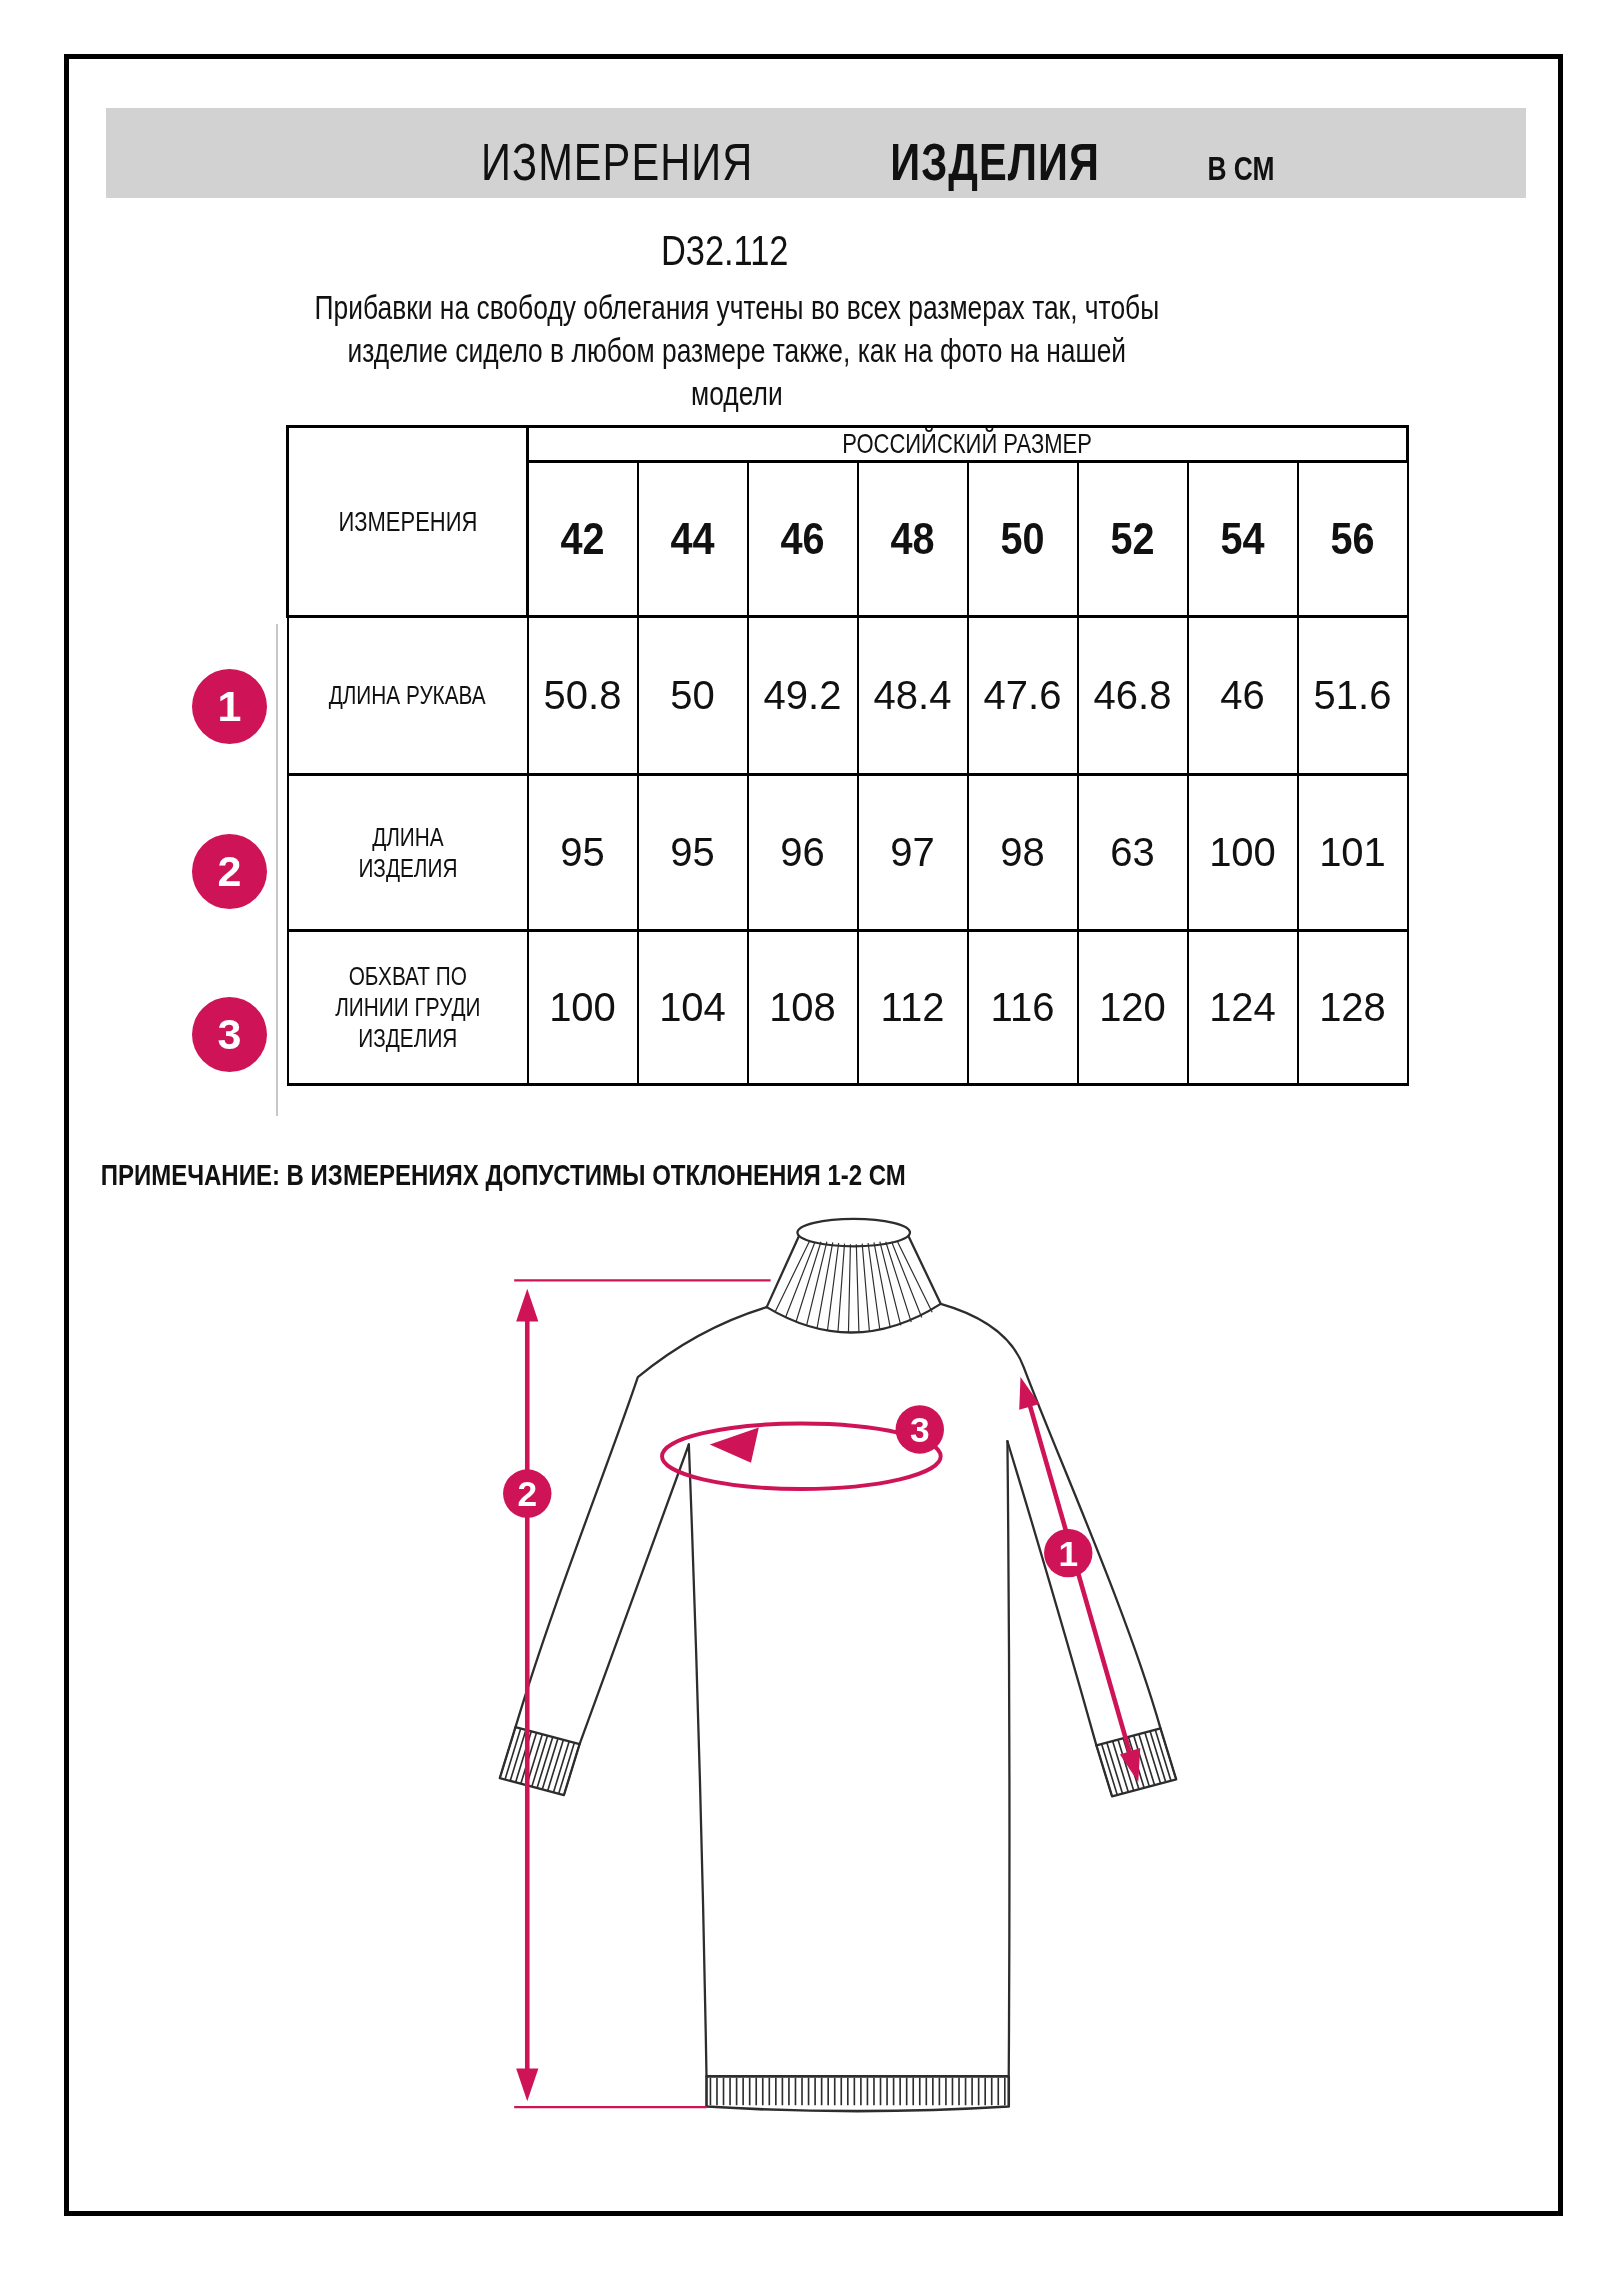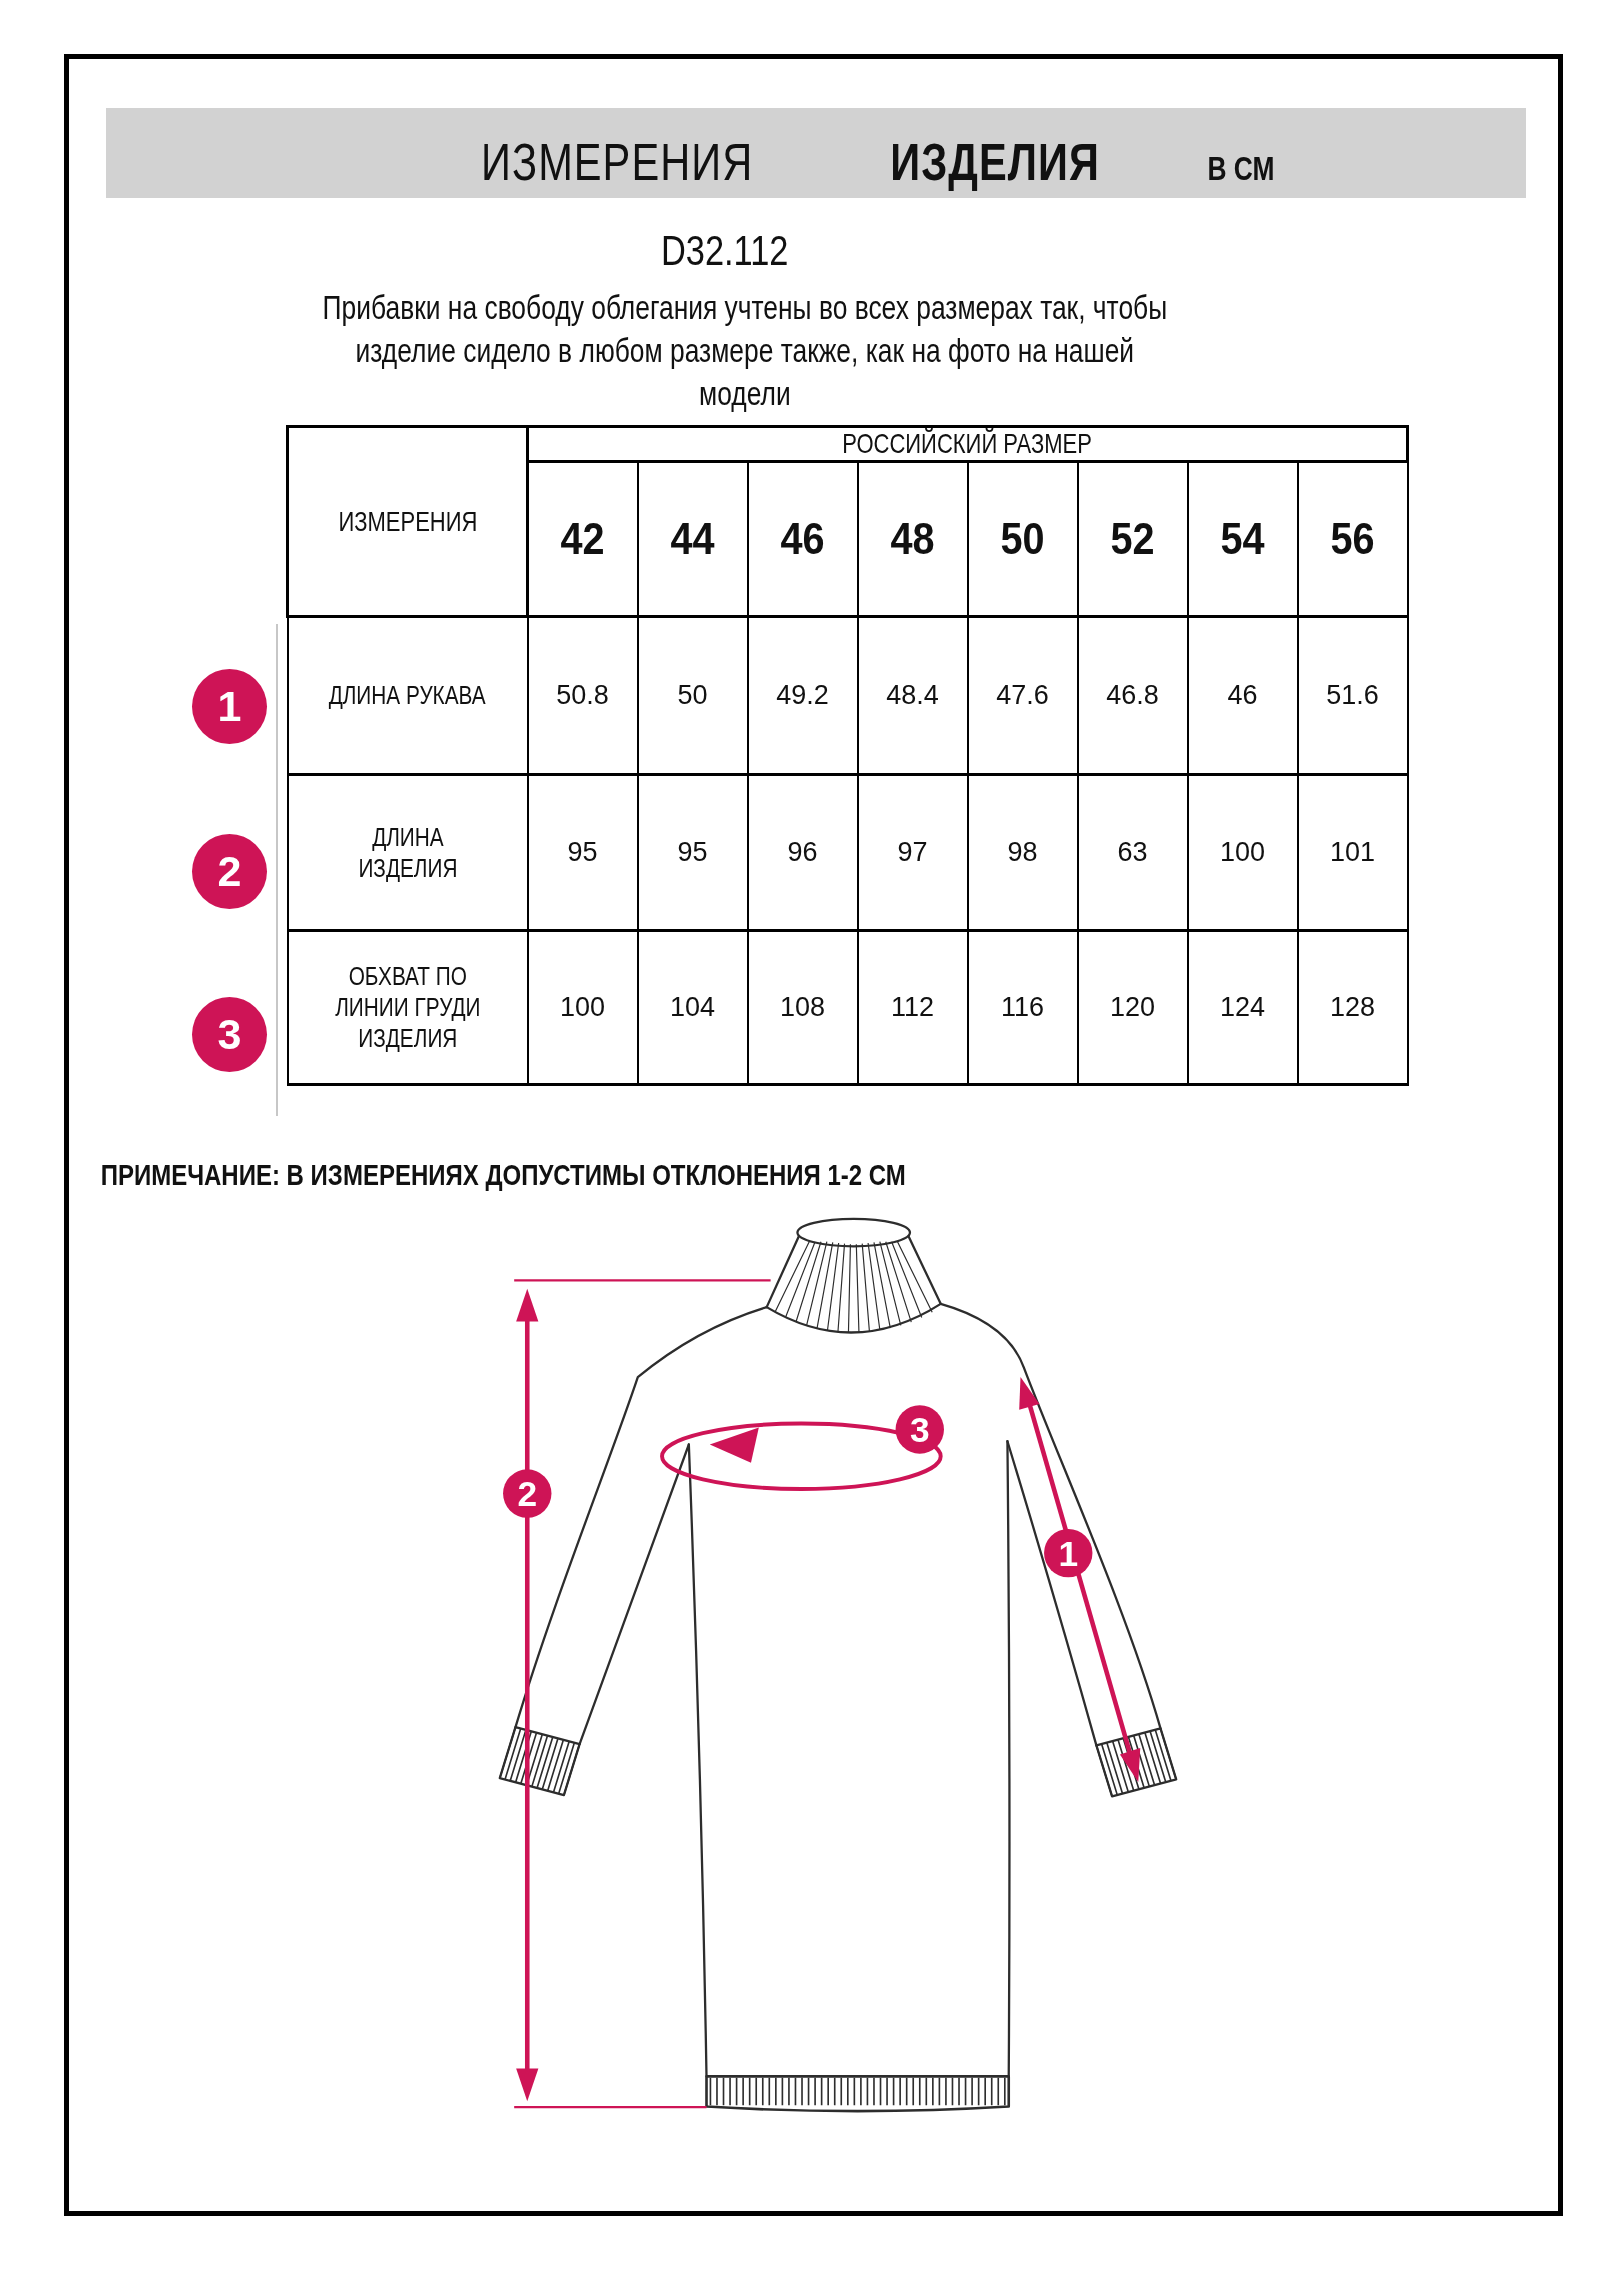--- a/index.html
+++ b/index.html
@@ -7,36 +7,36 @@
   .abs{position:absolute;}
   
   .frame{left:64px;top:54px;width:1499px;height:2162px;border:5.9px solid #000;box-sizing:border-box;}
   
   .band{left:106px;top:108px;width:1420px;height:90px;background:#d2d2d2;display:flex;align-items:baseline;justify-content:center;padding-left:98px;box-sizing:border-box;padding-top:23.6px;}
   .cond{display:inline-block;transform:scaleX(0.8);transform-origin:center;white-space:pre-line;}
   .t1{font-size:52px;font-weight:400;letter-spacing:1.3px;}
   .t2{font-size:52px;font-weight:700;margin-left:77px;letter-spacing:1.3px;}
   .t3{font-size:33px;font-weight:700;margin-left:73px;}
   .model{left:0;top:226px;width:1450px;text-align:center;font-size:43px;font-weight:400;}
-  .desc{left:16px;top:287px;width:1458px;text-align:center;font-size:33px;line-height:1.3;}
+  .desc{left:8px;top:287px;width:1458px;text-align:center;font-size:33px;line-height:1.3;}
   
   .sizetable{left:286px;top:425px;border-collapse:collapse;table-layout:fixed;}
   .sizetable td{border:2px solid #000;border-top-width:3.9px;border-bottom-width:3.9px;text-align:center;vertical-align:middle;padding:0;}
   .sizetable .outer{border-width:3.3px;}
   .c-label{width:240px;}
   .c-size{width:110px;}
   .r-group{height:29px;}
   .r-sizes{height:155px;}
   .r-data1{height:158px;}
   .r-data2{height:156px;}
   .r-data3{height:154px;}
   .hdr{font-size:27.5px;font-weight:400;}
   .sizenum{font-size:44px;font-weight:700;transform:scaleX(0.9);display:inline-block;}
   .lbl{font-size:26px;font-weight:400;}
-  .val{font-size:27px;font-weight:400;}
+  .val{font-size:40px;font-weight:400;}
   .grayline{left:276px;top:624px;width:2px;height:492px;background:#c7c7c7;}
   
   .badge{width:75px;height:75px;border-radius:50%;display:flex;align-items:center;justify-content:center;color:#fff;font-size:43px;font-weight:700;}
   .b1{left:192px;top:669px;}
   .b2{left:192px;top:834px;}
   .b3{left:192px;top:997px;}
   .note{left:0;top:1158px;width:1623px;font-size:30px;font-weight:700;}
   .diagram{left:0;top:0;width:1623px;height:2295px;}
 </style>
 </head>

